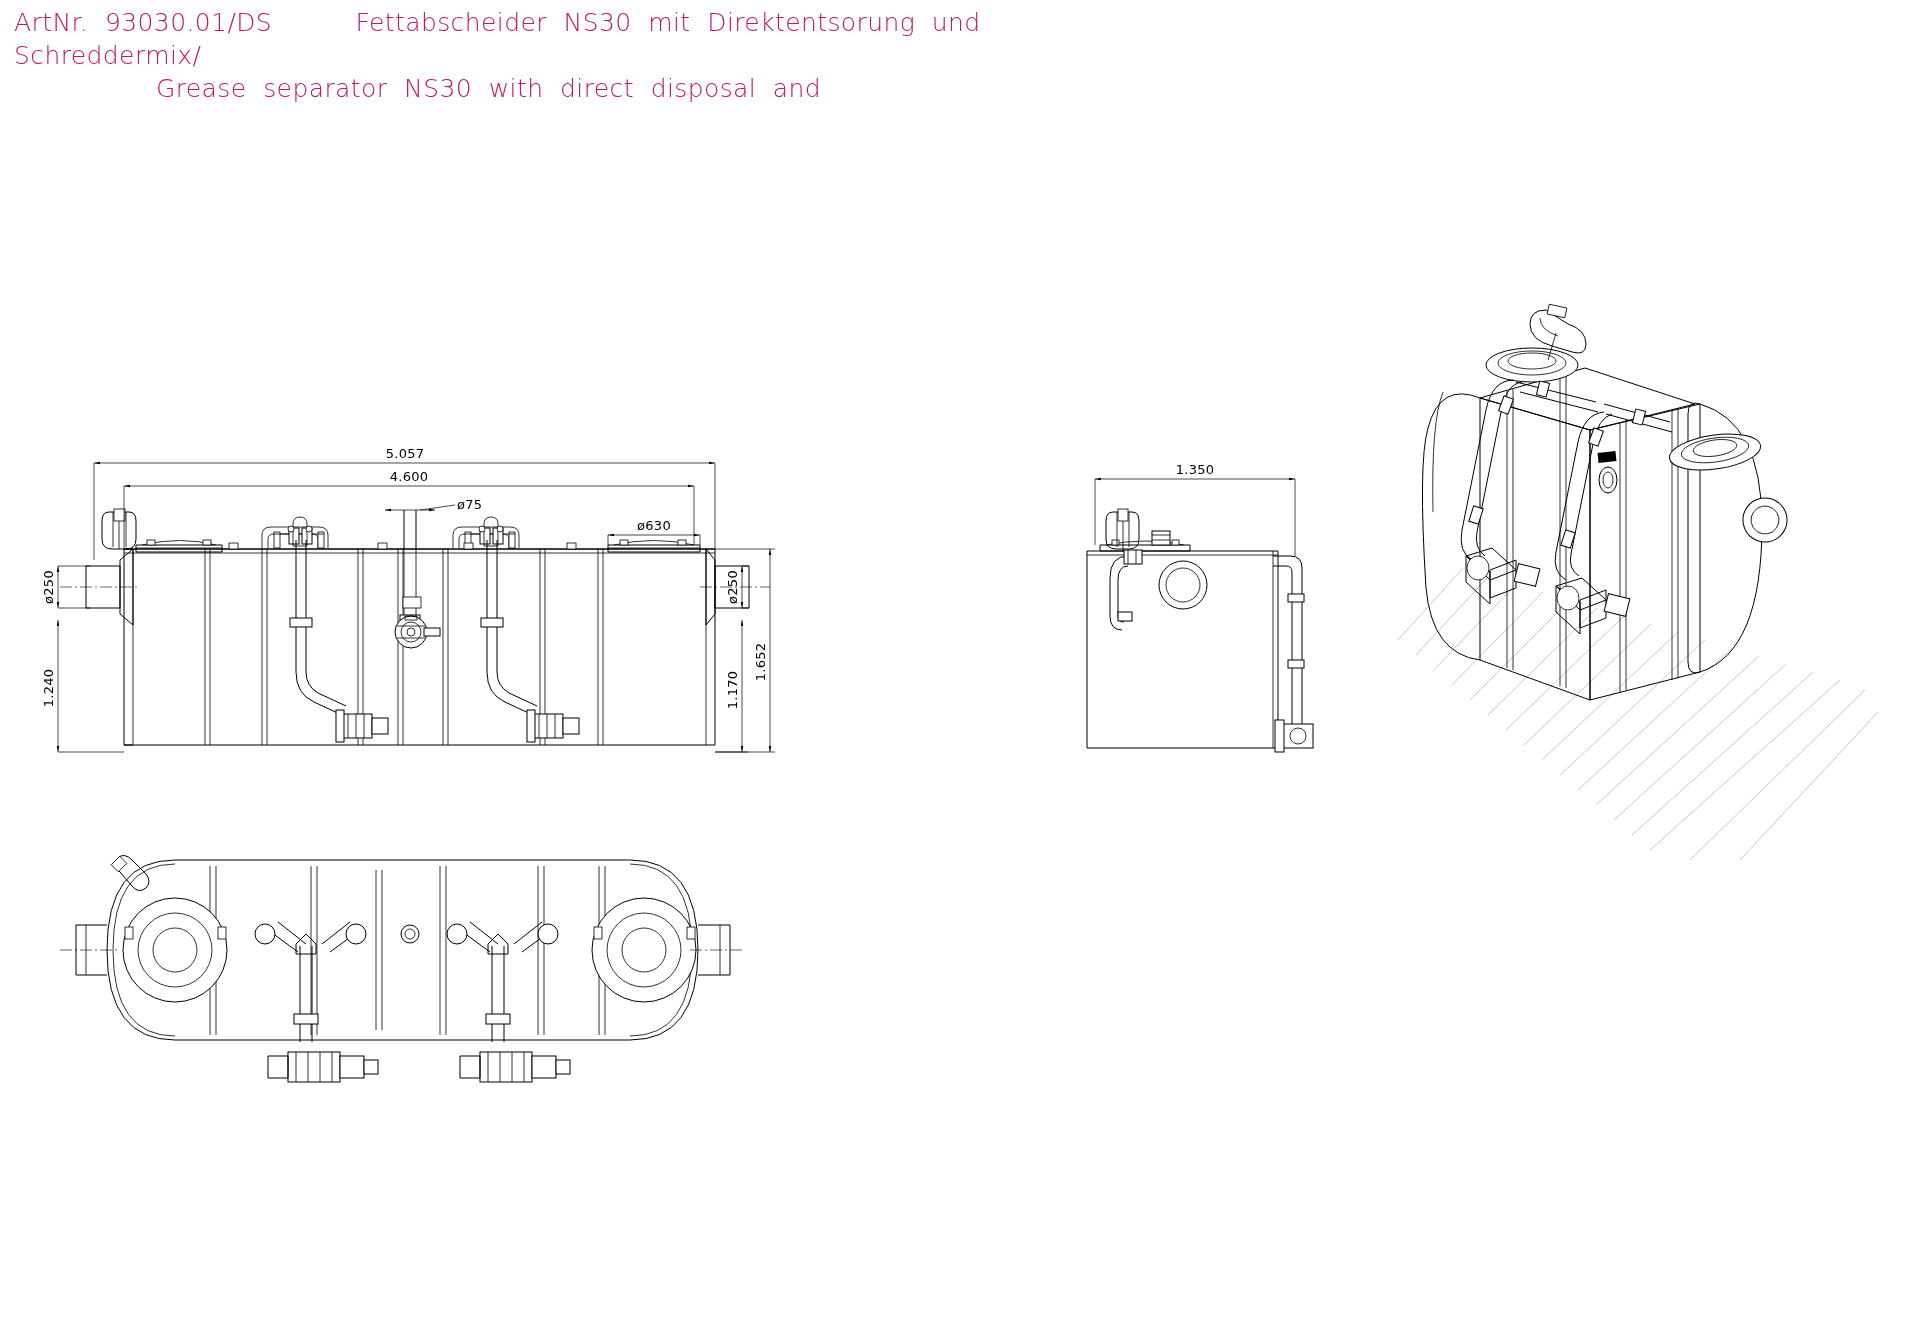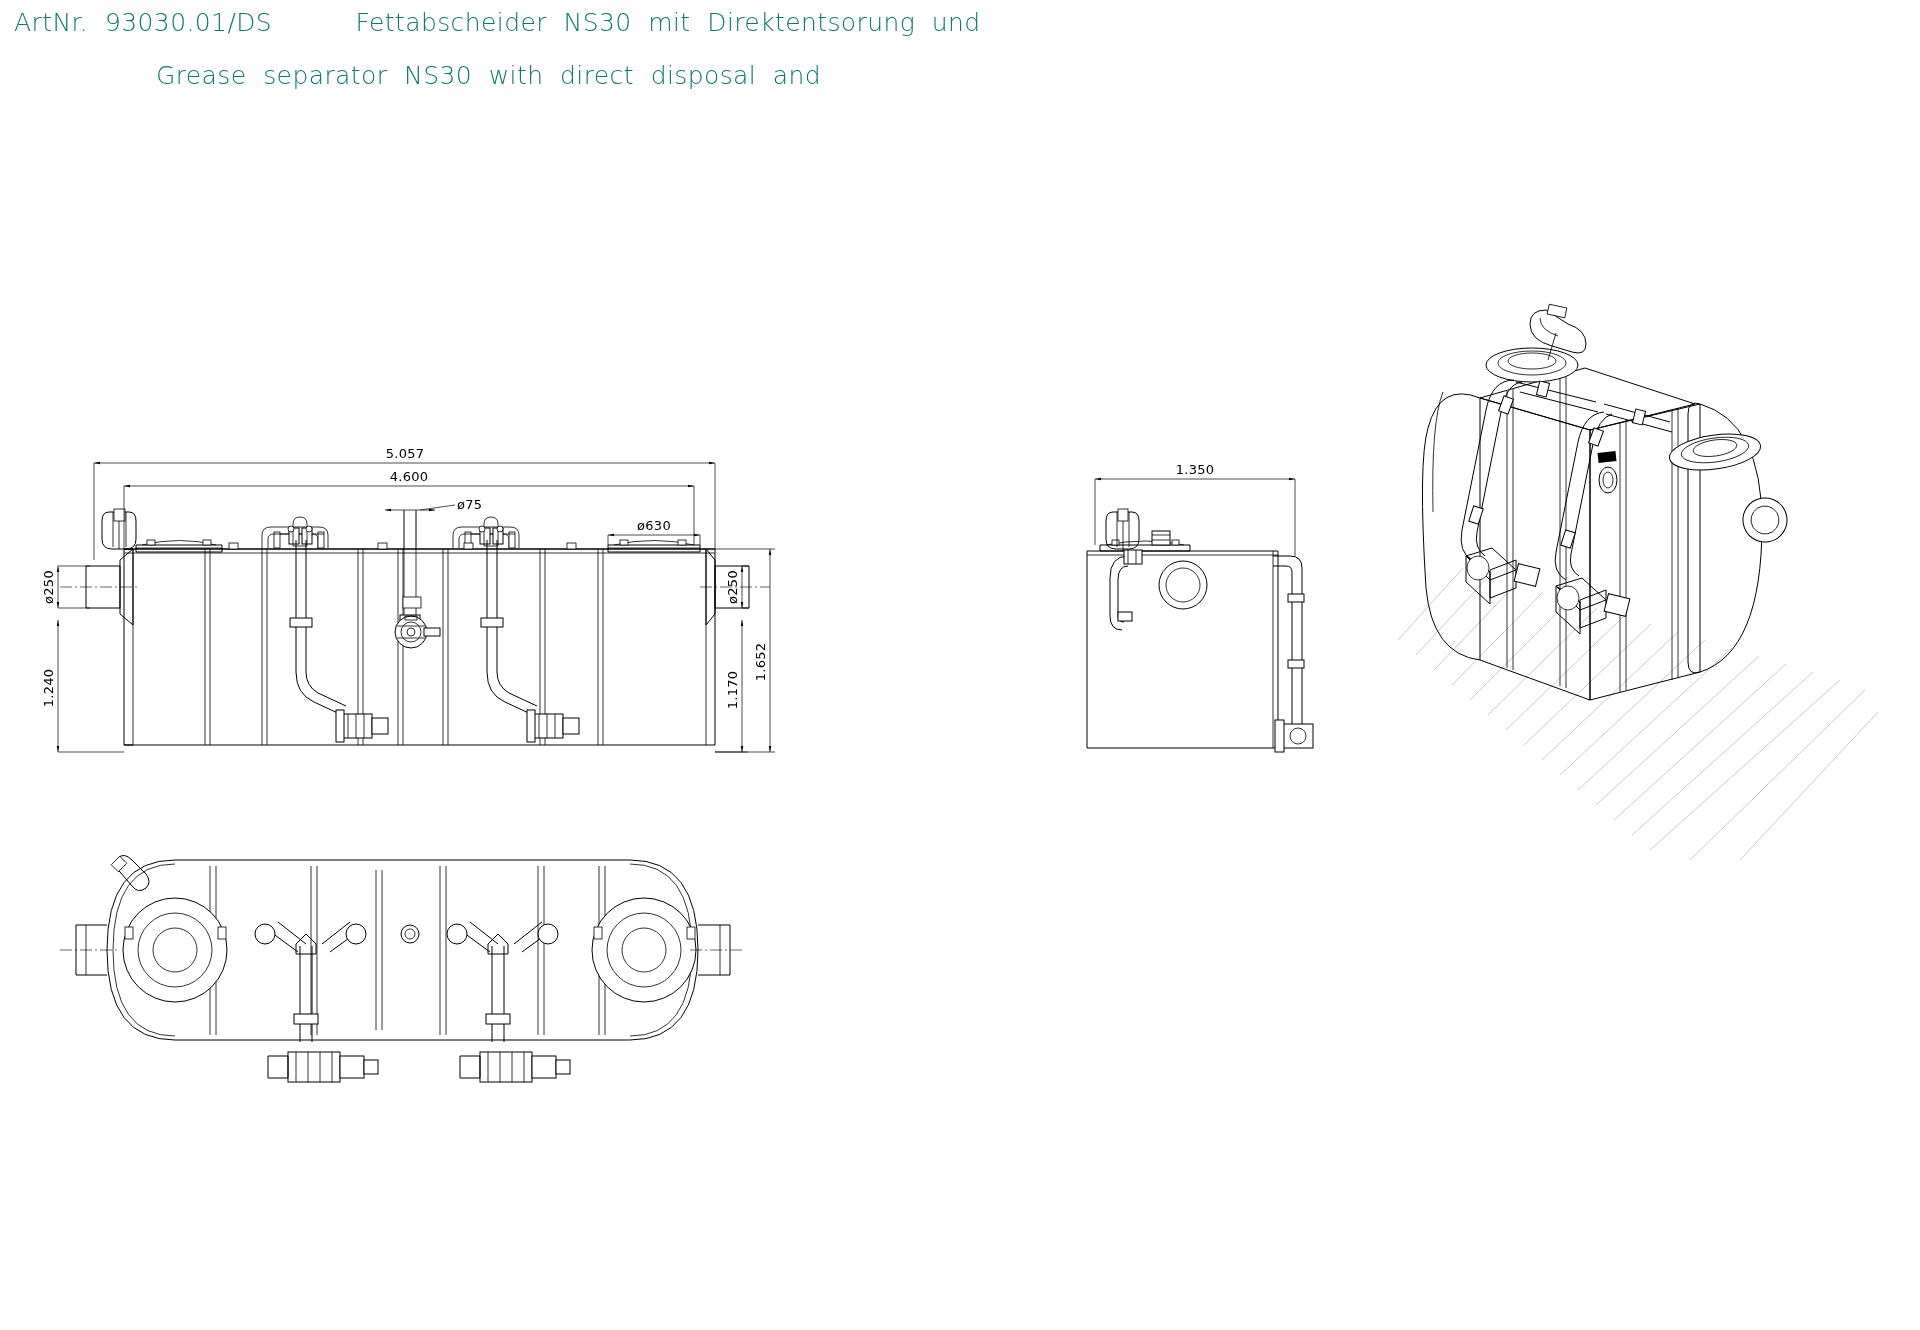--- a/index.html
+++ b/index.html
@@ -28,23 +28,23 @@
     top: 6px;
     width: 1420px;
   }
   .title-line {
     font-size: 25px;
     letter-spacing: 0.4px;
     line-height: 33px;
     white-space: pre;
     font-family: "DejaVu Sans", sans-serif;
     font-weight: 300;
-    color: #0f766e;
-  }
-  .title-line.indent-1 { padding-left: 0px; margin-top: 20px; }
+    color: #be185d;
+  }
+  .title-line.indent-1 { padding-left: 0px; }
   svg { display:block; }
   text.dim {
     font-family: "DejaVu Sans", sans-serif;
     font-size: 13px;
     fill: #000;
     letter-spacing: 0.3px;
   }
   text.dimv {
     font-family: "DejaVu Sans", sans-serif;
     font-size: 13px;
@@ -60,20 +60,21 @@
   .fillk { fill: #000; stroke: none; }
   .hatch { stroke: #c9c9c9; stroke-width: 1; fill: none; }
 </style>
 </head>
 <body>
 
 <div id="sheet">
 
   <div class="title-block">
     <div class="title-line">ArtNr.  93030.01/DS          Fettabscheider  NS30  mit  Direktentsorung  und</div>
+    <div class="title-line">Schreddermix/</div>
     <div class="title-line indent-1">                 Grease  separator  NS30  with  direct  disposal  and</div>
   </div>
 
   <svg width="1920" height="1330" viewBox="0 0 1920 1330">
     <defs>
       <marker id="arrL" markerWidth="10" markerHeight="6" refX="9" refY="3" orient="auto">
         <path d="M9,3 L0,1.2 L0,4.8 Z" fill="#000"></path>
       </marker>
       <marker id="arrR" markerWidth="10" markerHeight="6" refX="1" refY="3" orient="auto">
         <path d="M1,3 L10,1.2 L10,4.8 Z" fill="#000"></path>

